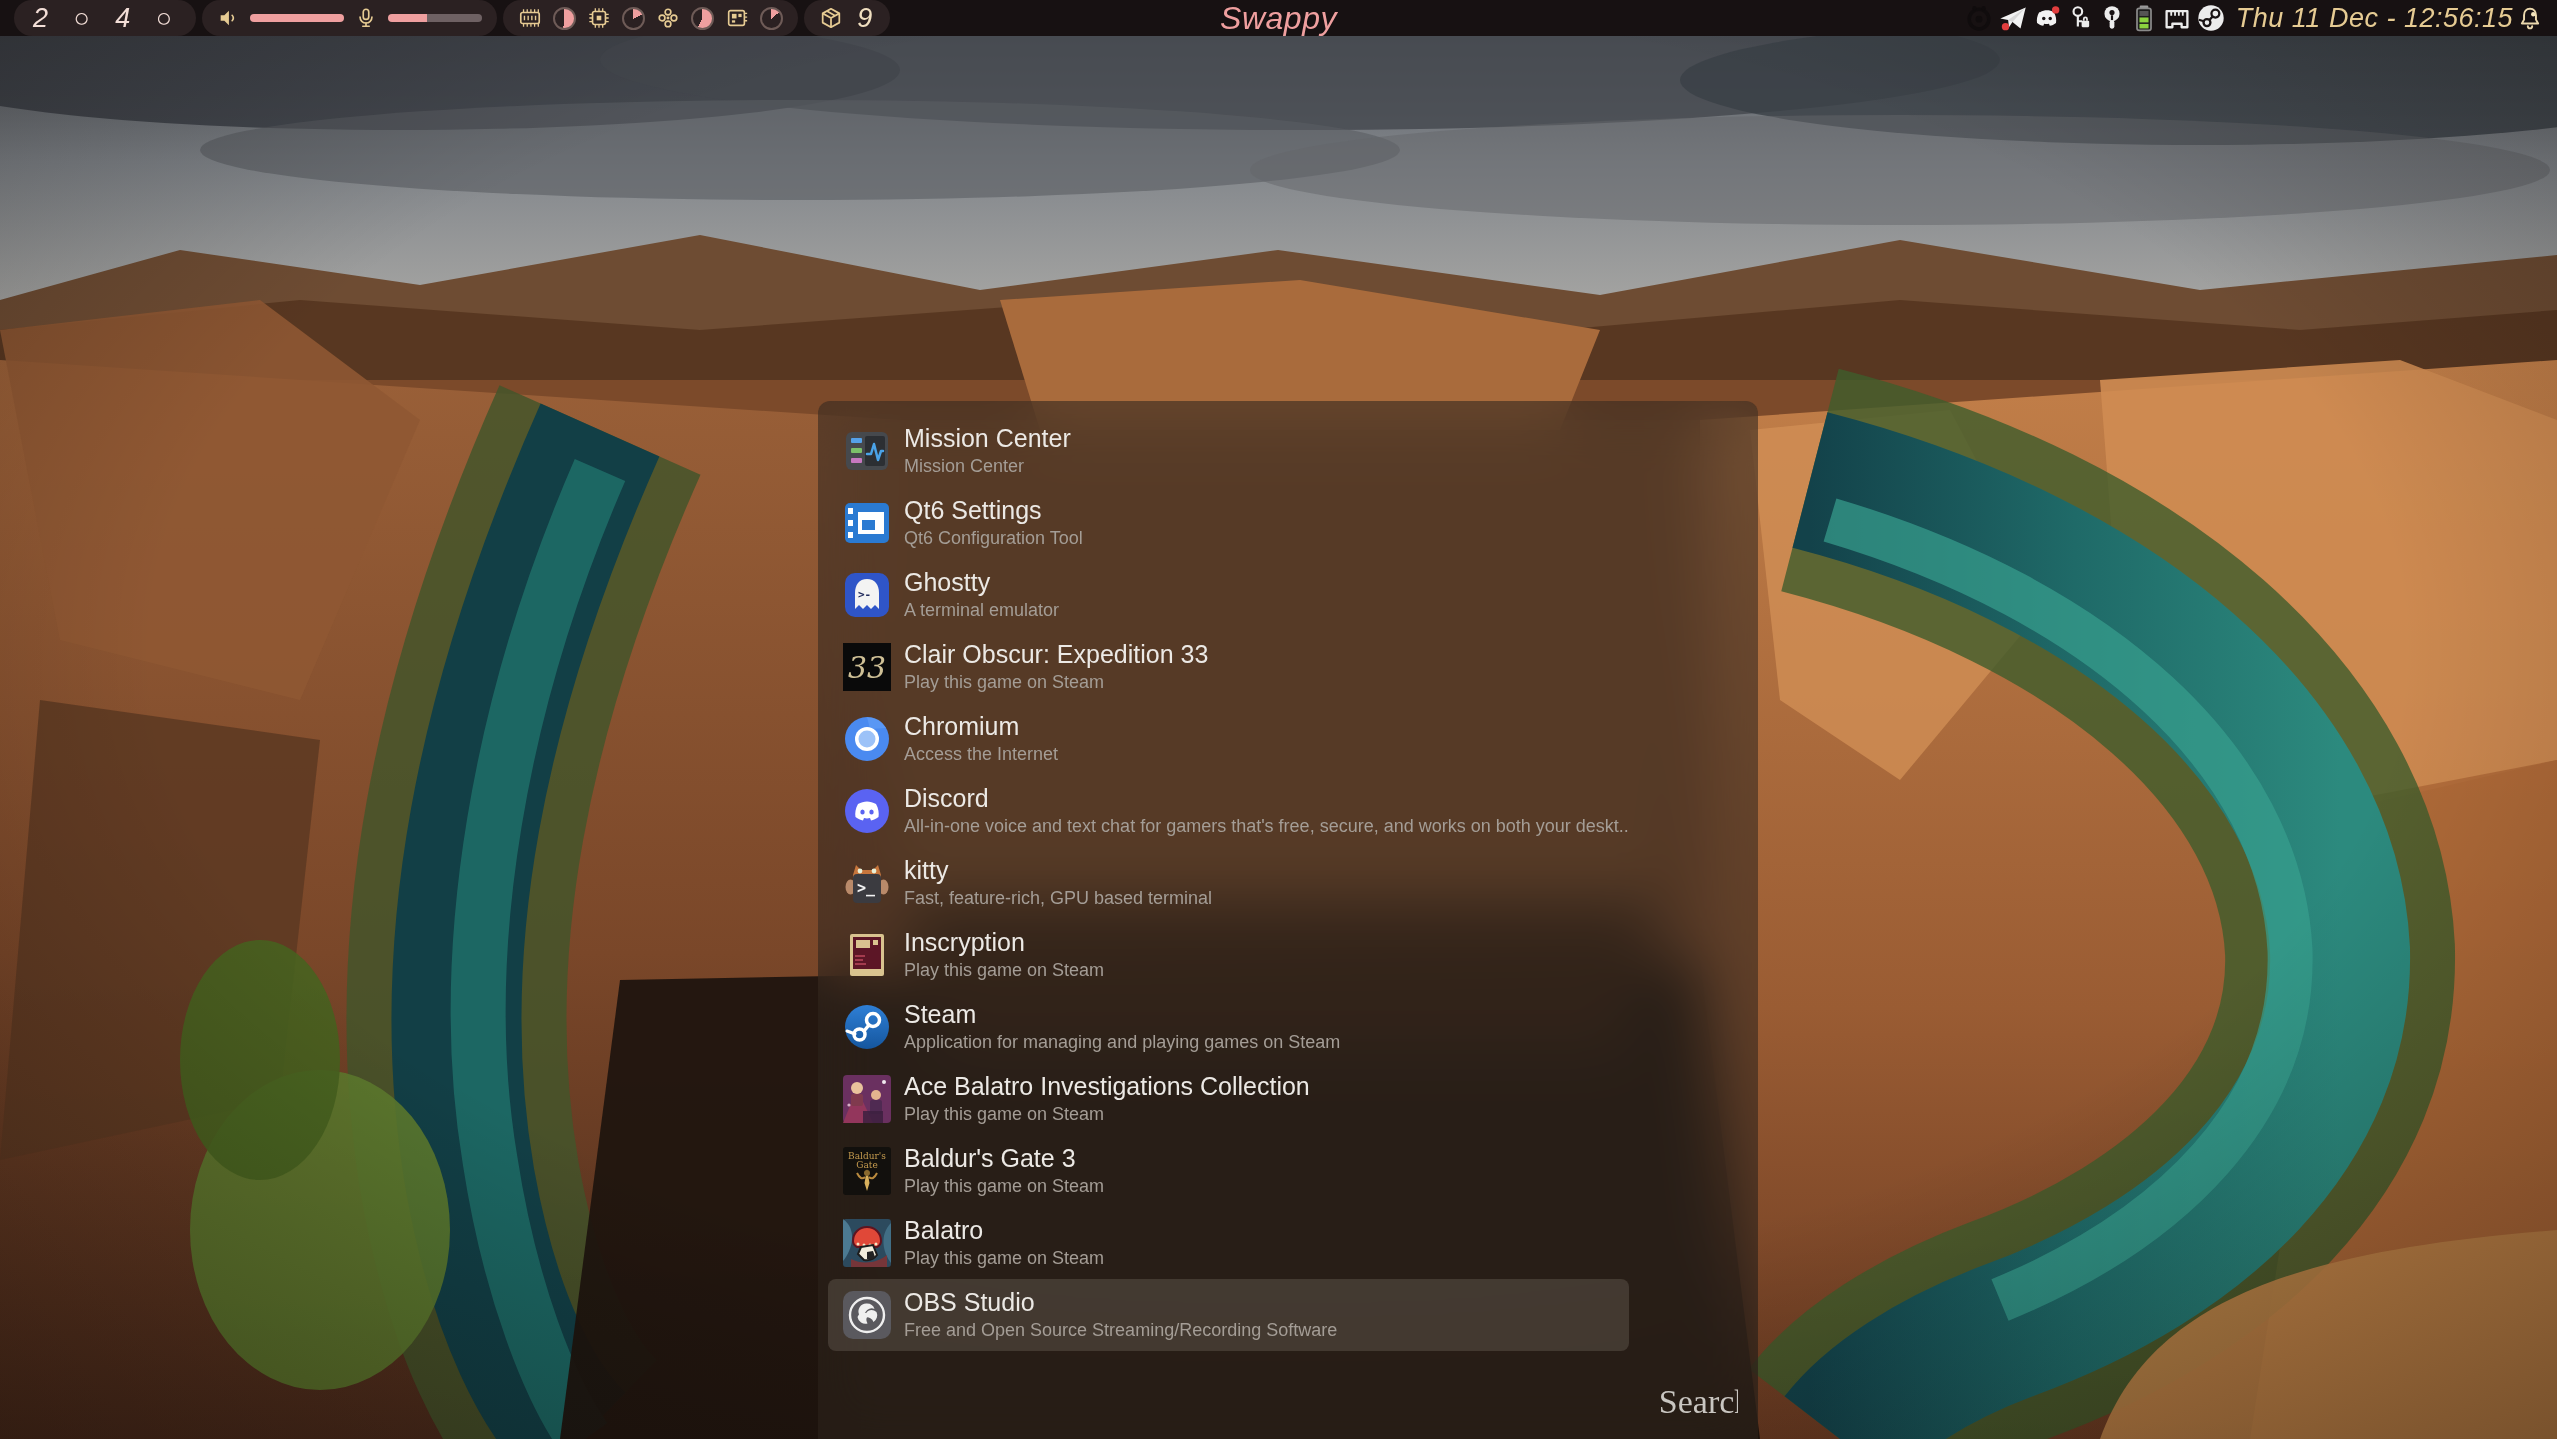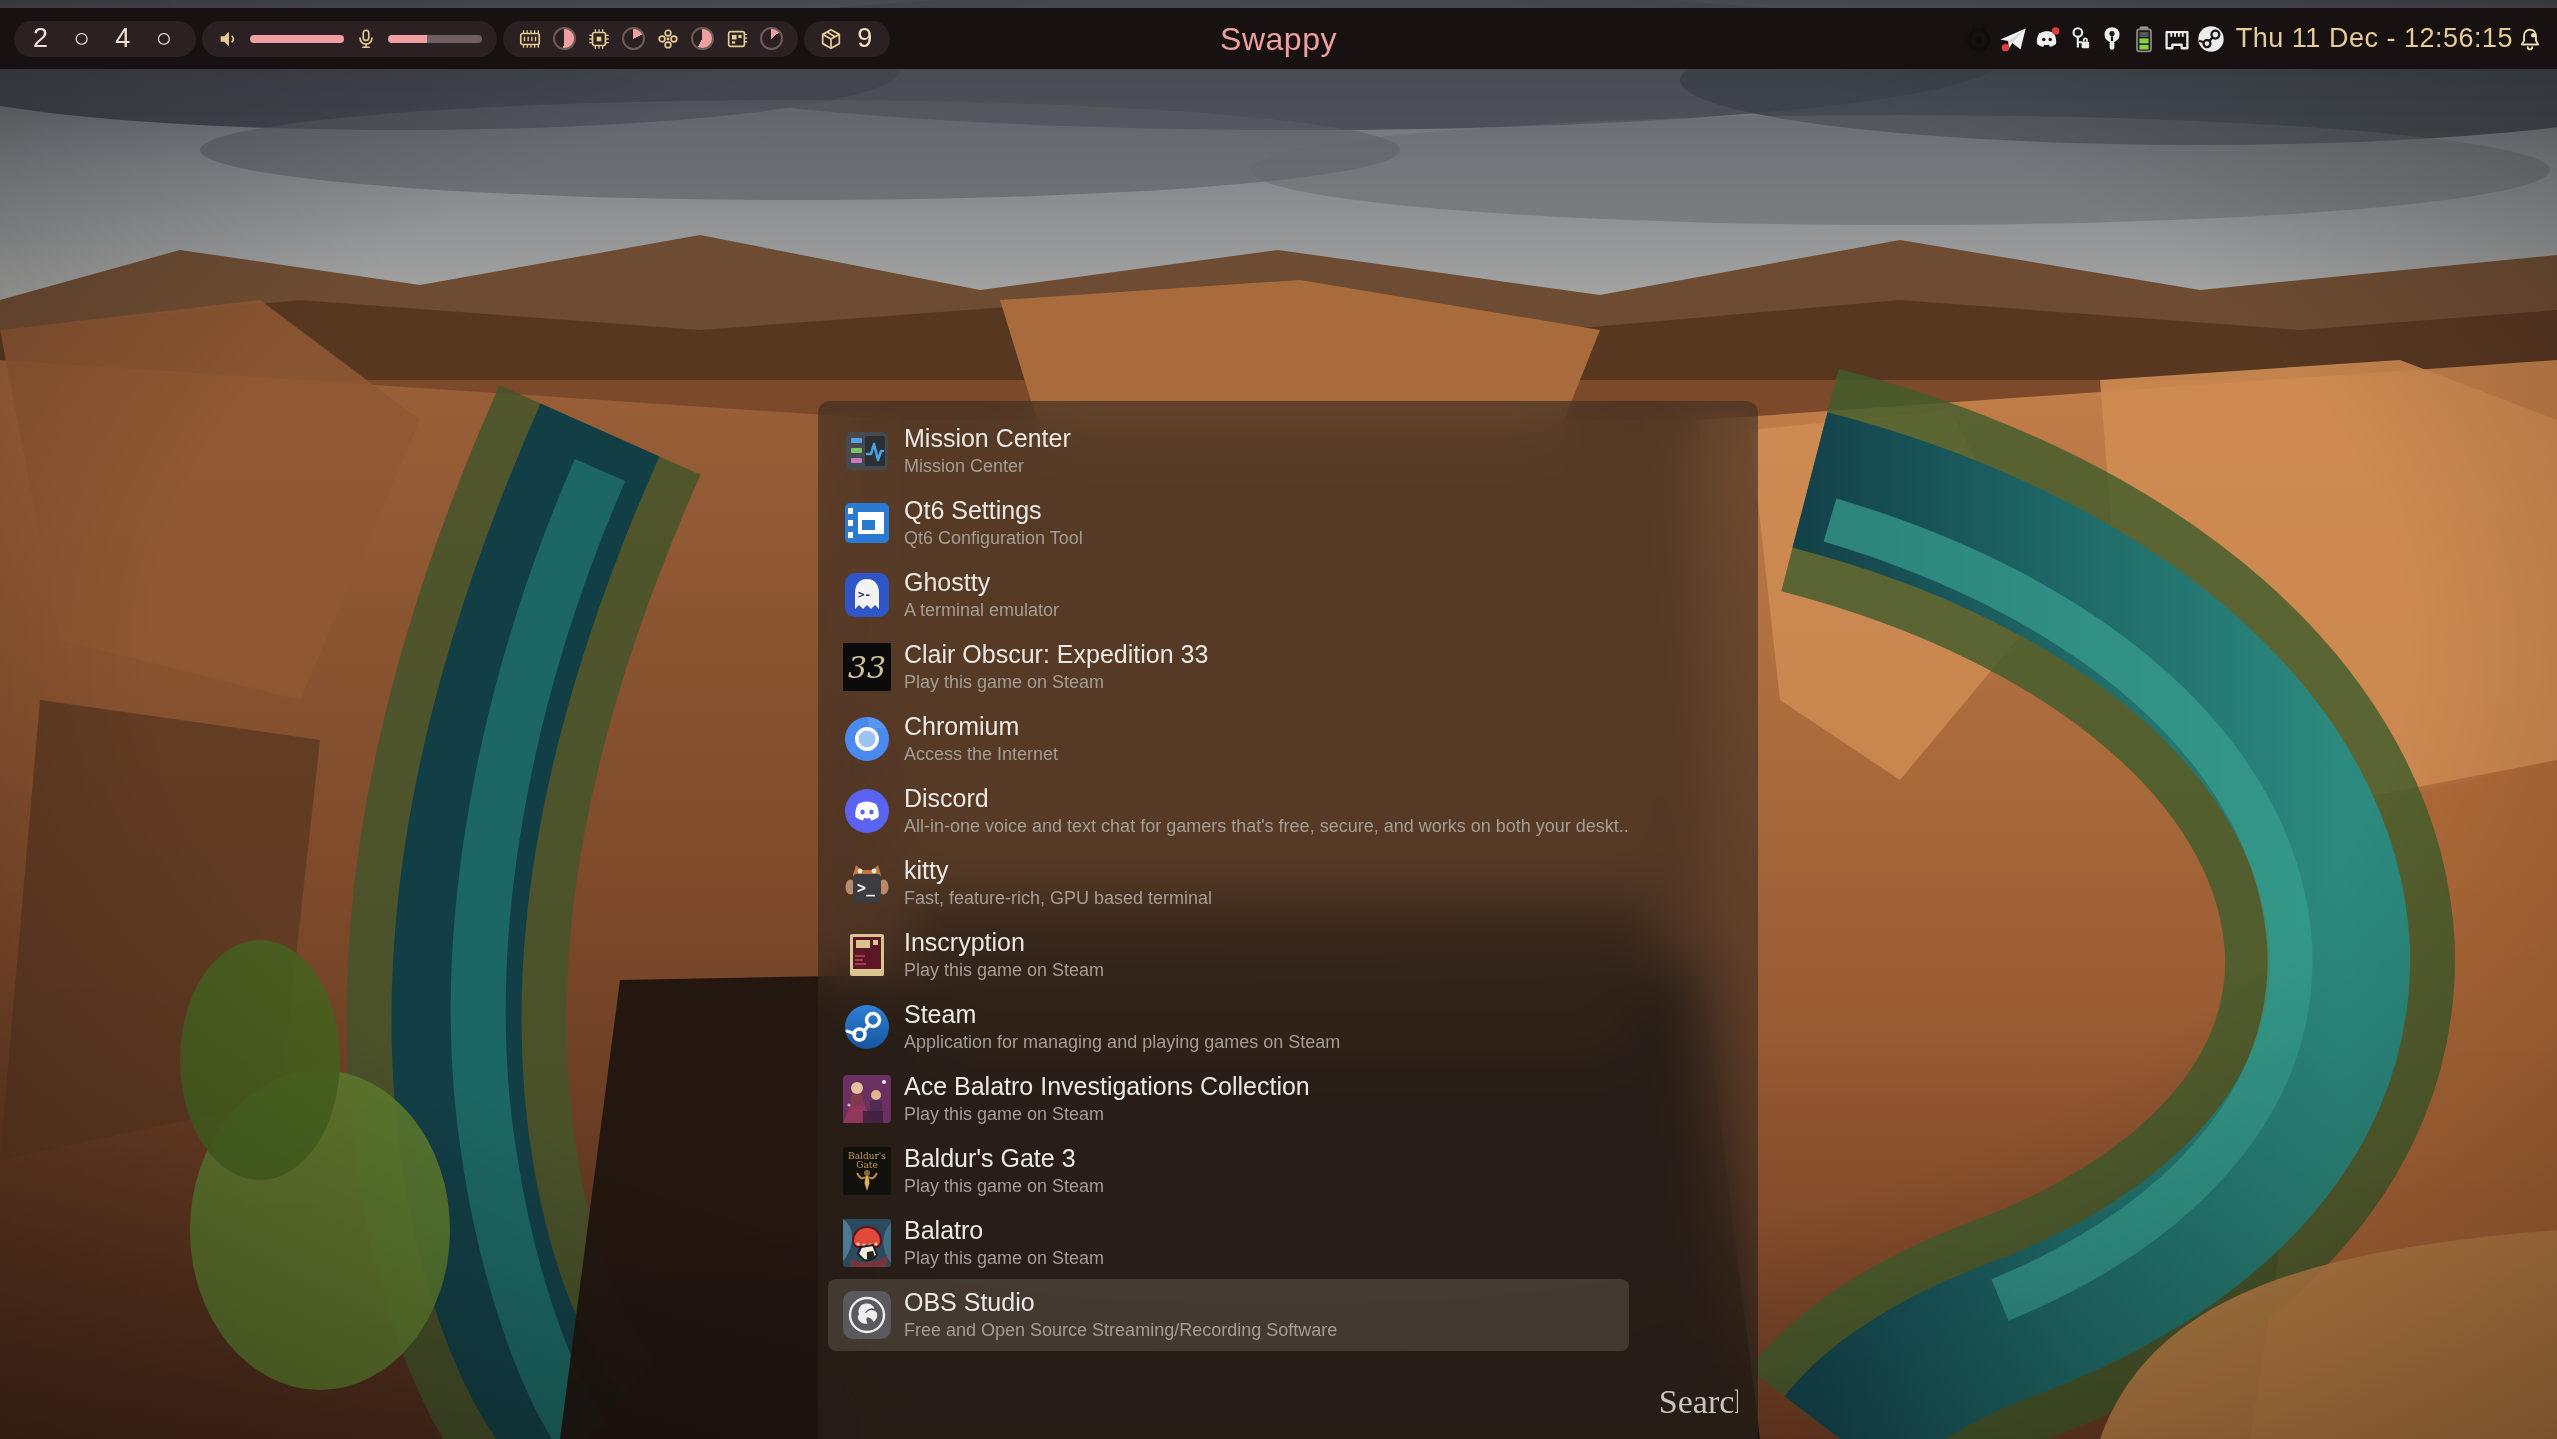--- a/index.html
+++ b/index.html
@@ -7,22 +7,22 @@
     width:2557px;height:1439px;overflow:hidden;position:relative;
     background:#241b16;font-family:"Liberation Sans",sans-serif;
     --pink:#ef9f9f; --yellow:#e6cb93;
   }
   
   .wallpaper{position:absolute;inset:0;z-index:0;}
   .wallpaper svg{display:block;width:100%;height:100%;}
 
   
   .topbar{
-    position:absolute;top:8px;left:0;right:0;height:61px;z-index:20;
-    background:#171112;display:flex;align-items:center;padding:0 14px;
+    position:absolute;top:0;left:0;right:0;height:36px;z-index:20;
+    background:#171112;display:flex;align-items:center;padding:0 14px;font-style:italic;
   }
   .pill{
     background:#2b2122;border-radius:18px;height:36px;
     display:flex;align-items:center;padding:0 15px;gap:11px;flex:0 0 auto;
   }
   .ws-text{font-size:27px;color:#f3ded7;letter-spacing:9px;line-height:1;padding-left:4px;}
   .slider{width:94px;height:8px;border-radius:4px;flex:0 0 auto;
     background-image:linear-gradient(90deg,var(--pink) calc(var(--p)*1%),#6e6163 calc(var(--p)*1%));}
   .pie{width:19px;height:19px;border-radius:50%;border:2px solid #6e5b57;flex:0 0 auto;
     background-image:conic-gradient(var(--pink) calc(var(--p)*1%),rgba(0,0,0,0) 0);}

